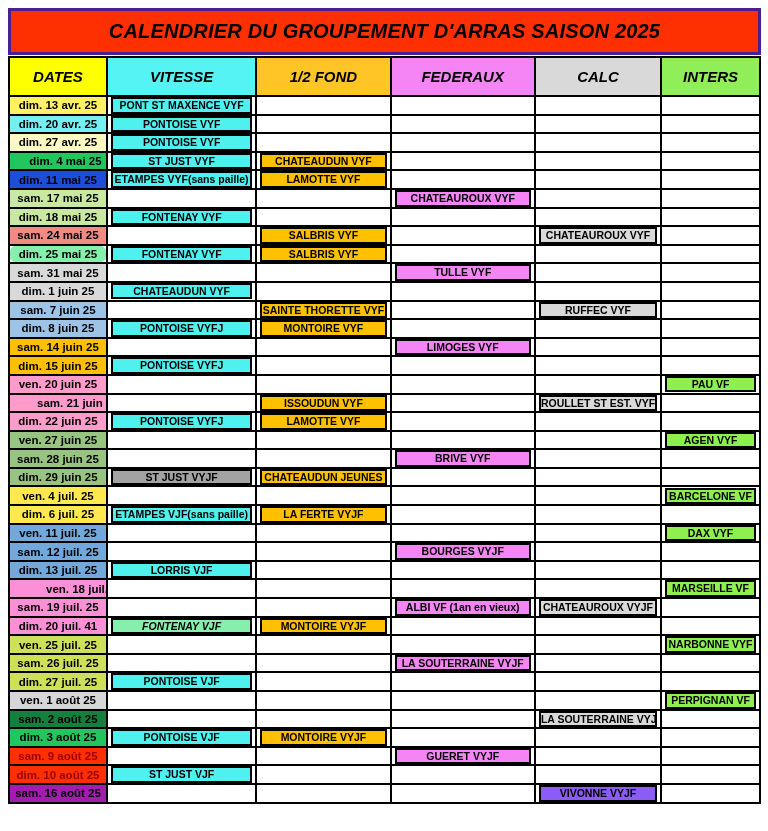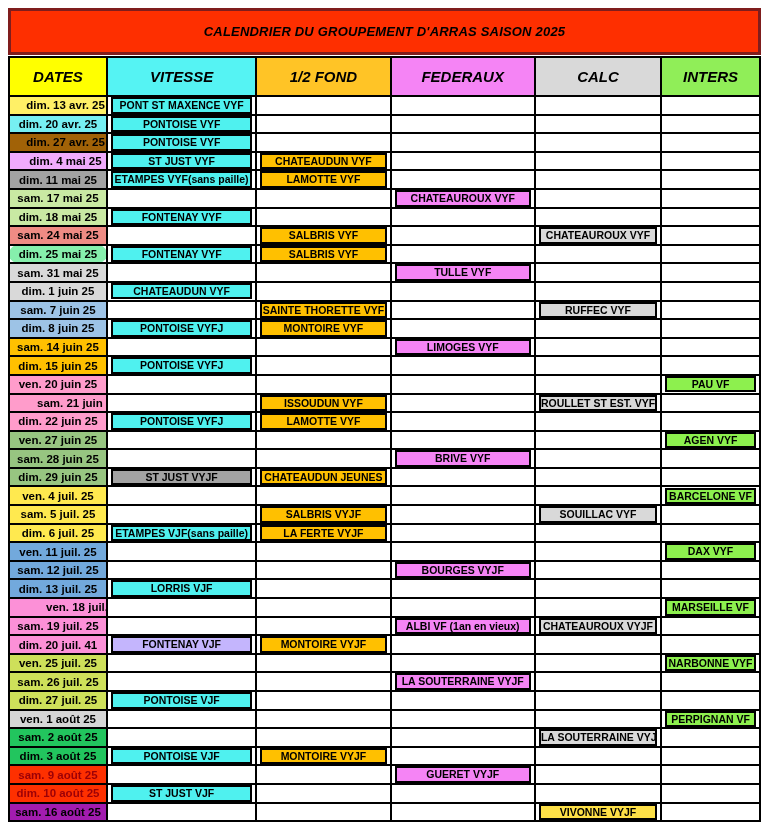--- a/index.html
+++ b/index.html
@@ -5,28 +5,28 @@
   * { box-sizing: border-box; margin: 0; padding: 0; }
   html, body {
     width: 768px; height: 831px;
     background: #FFFFFF;
     font-family: "Liberation Sans", sans-serif;
     overflow: hidden;
   }
   .page { padding: 8px 7px 0 8px; }
 
   .banner {
-    border: 3px solid #7f1d1d;
+    border: 3px solid #4c1d95;
     height: 47px;
     display: flex;
     align-items: center;
     justify-content: center;
     font-weight: bold;
     font-style: italic;
-    font-size: 13px;
+    font-size: 20px;
     letter-spacing: 0.2px;
     color: #000;
     margin-bottom: 1px;
   }
 
   table.cal {
     border-collapse: collapse;
     table-layout: fixed;
     width: 753px;
   }
@@ -90,63 +90,63 @@
         <th style="background: rgb(255, 255, 0);">DATES</th>
         <th style="background: rgb(85, 243, 243);">VITESSE</th>
         <th style="background: rgb(255, 196, 38);">1/2 FOND</th>
         <th style="background: rgb(245, 132, 245);">FEDERAUX</th>
         <th style="background: rgb(217, 217, 217);">CALC</th>
         <th style="background: rgb(144, 238, 88);">INTERS</th>
       </tr>
     </thead>
     <tbody>
         <tr>
-          <td class="date-cell" style="background: rgb(255, 240, 102); text-align: right;">dim. 13 avr. 25</td>
+          <td class="date-cell" style="background: rgb(255, 240, 102);">dim. 13 avr. 25</td>
           <td>
             <div class="pill" style="background: rgb(79, 241, 239);">PONT ST MAXENCE VYF</div>
           </td>
           <td></td>
           <td></td>
           <td></td>
           <td></td>
         </tr>
         <tr>
           <td class="date-cell" style="background: rgb(118, 239, 242);">dim. 20 avr. 25</td>
           <td>
             <div class="pill" style="background: rgb(79, 241, 239);">PONTOISE VYF</div>
           </td>
           <td></td>
           <td></td>
           <td></td>
           <td></td>
         </tr>
         <tr>
-          <td class="date-cell" style="background: #a16207; text-align: right;">dim. 27 avr. 25</td>
+          <td class="date-cell" style="background: #fef9c3;">dim. 27 avr. 25</td>
           <td>
             <div class="pill" style="background: rgb(79, 241, 239);">PONTOISE VYF</div>
           </td>
           <td></td>
           <td></td>
           <td></td>
           <td></td>
         </tr>
         <tr>
-          <td class="date-cell" style="background: #f0abfc; padding-left: 16px;">dim. 4 mai 25</td>
+          <td class="date-cell" style="background: #22c55e; padding-left: 16px;">dim. 4 mai 25</td>
           <td>
             <div class="pill" style="background: rgb(79, 241, 239);">ST JUST VYF</div>
           </td>
           <td>
             <div class="pill" style="background: rgb(255, 192, 0);">CHATEAUDUN VYF</div>
           </td>
           <td></td>
           <td></td>
           <td></td>
         </tr>
         <tr>
-          <td class="date-cell" style="background: #a3a3a3;">dim. 11 mai 25</td>
+          <td class="date-cell" style="background: #1d4ed8;">dim. 11 mai 25</td>
           <td>
             <div class="pill" style="background: rgb(79, 241, 239);">ETAMPES VYF(sans paille)</div>
           </td>
           <td>
             <div class="pill" style="background: rgb(255, 192, 0);">LAMOTTE VYF</div>
           </td>
           <td></td>
           <td></td>
           <td></td>
         </tr>
@@ -328,32 +328,20 @@
           <td class="date-cell" style="background: rgb(255, 233, 79);">ven. 4 juil. 25</td>
           <td></td>
           <td></td>
           <td></td>
           <td></td>
           <td>
             <div class="pill" style="background: rgb(141, 240, 78);">BARCELONE VF</div>
           </td>
         </tr>
         <tr>
-          <td class="date-cell" style="background: rgb(255, 233, 79);">sam. 5 juil. 25</td>
-          <td></td>
-          <td>
-            <div class="pill" style="background: rgb(255, 192, 0);">SALBRIS VYJF</div>
-          </td>
-          <td></td>
-          <td>
-            <div class="pill" style="background: rgb(217, 217, 217);">SOUILLAC VYF</div>
-          </td>
-          <td></td>
-        </tr>
-        <tr>
           <td class="date-cell" style="background: rgb(255, 233, 79);">dim. 6 juil. 25</td>
           <td>
             <div class="pill" style="background: rgb(79, 241, 239);">ETAMPES VJF(sans paille)</div>
           </td>
           <td>
             <div class="pill" style="background: rgb(255, 192, 0);">LA FERTE VYJF</div>
           </td>
           <td></td>
           <td></td>
           <td></td>
@@ -406,21 +394,21 @@
             <div class="pill" style="background: rgb(245, 132, 245);">ALBI VF (1an en vieux)</div>
           </td>
           <td>
             <div class="pill" style="background: rgb(217, 217, 217);">CHATEAUROUX VYJF</div>
           </td>
           <td></td>
         </tr>
         <tr>
           <td class="date-cell" style="background: rgb(252, 144, 215);">dim. 20 juil. 41</td>
           <td>
-            <div class="pill" style="background: #c4b5fd;">FONTENAY VJF</div>
+            <div class="pill" style="background: #86efac; font-style: italic;">FONTENAY VJF</div>
           </td>
           <td>
             <div class="pill" style="background: rgb(255, 192, 0);">MONTOIRE VYJF</div>
           </td>
           <td></td>
           <td></td>
           <td></td>
         </tr>
         <tr>
           <td class="date-cell" style="background: rgb(206, 224, 90);">ven. 25 juil. 25</td>
@@ -456,21 +444,21 @@
           <td class="date-cell" style="background: rgb(214, 214, 214);">ven. 1 août 25</td>
           <td></td>
           <td></td>
           <td></td>
           <td></td>
           <td>
             <div class="pill" style="background: rgb(141, 240, 78);">PERPIGNAN VF</div>
           </td>
         </tr>
         <tr>
-          <td class="date-cell" style="background: #22c55e;">sam. 2 août 25</td>
+          <td class="date-cell" style="background: #15803d;">sam. 2 août 25</td>
           <td></td>
           <td></td>
           <td></td>
           <td>
             <div class="pill" style="background: rgb(217, 217, 217);">LA SOUTERRAINE VYJF</div>
           </td>
           <td></td>
         </tr>
         <tr>
           <td class="date-cell" style="background: #22c55e;">dim. 3 août 25</td>
@@ -503,20 +491,20 @@
           <td></td>
           <td></td>
           <td></td>
         </tr>
         <tr>
           <td class="date-cell" style="background: #a21caf;">sam. 16 août 25</td>
           <td></td>
           <td></td>
           <td></td>
           <td>
-            <div class="pill" style="background: #fde047;">VIVONNE VYJF</div>
+            <div class="pill" style="background: #8b5cf6;">VIVONNE VYJF</div>
           </td>
           <td></td>
         </tr>
       </tbody>
   </table>
 
 </div>
 
 </body></html>

